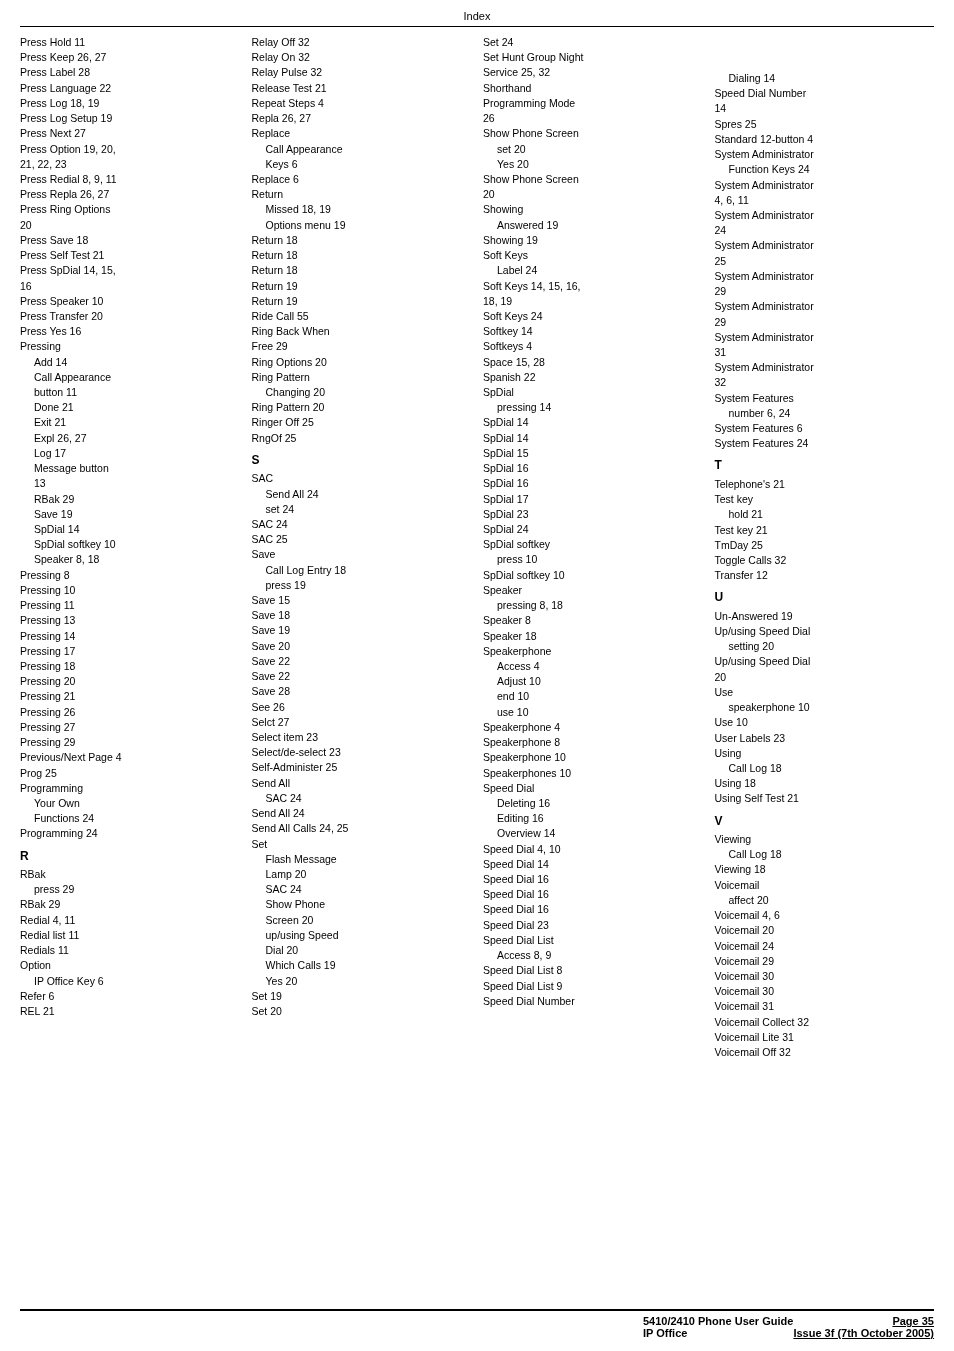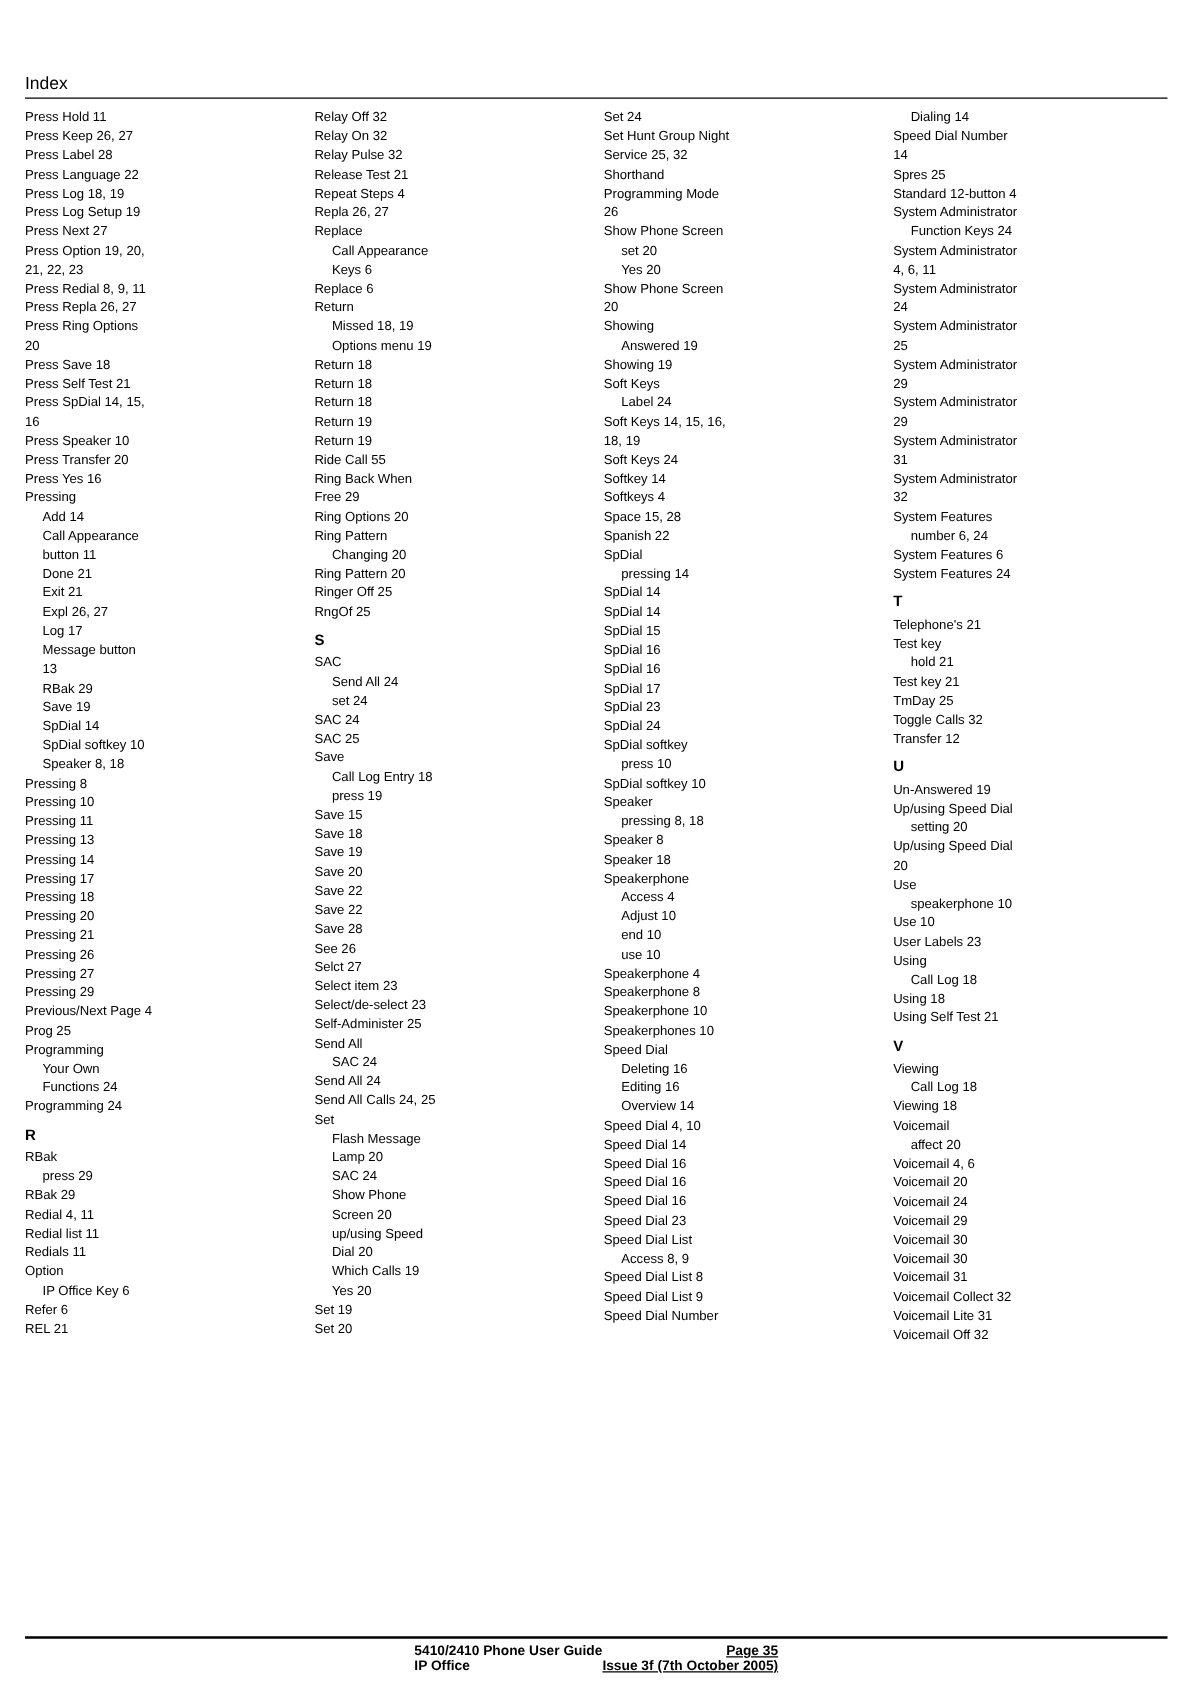--- a/index.html
+++ b/index.html
@@ -12,60 +12,59 @@
       color: #000000;
       position: relative;
     }
     .page-container {
       width: 954px;
       min-height: 1351px;
       padding: 10px 20px 20px 20px;
       position: relative;
     }
     .index-label {
-      text-align: left;
-      font-size: 14px;
+      text-align: center;
+      font-size: 11px;
       color: #000;
       border-bottom: 1px solid #000;
       padding-bottom: 4px;
       margin-bottom: 8px;
-      margin-top: 48px;
     }
     .columns-wrapper {
       display: flex;
       gap: 0px;
       width: 100%;
     }
     .col {
       flex: 1;
       padding: 0 6px;
       font-size: 10.5px;
       line-height: 1.45;
       vertical-align: top;
     }
     .col:first-child { padding-left: 0; }
-    .col:last-child { padding-right: 0; }
+    .col:last-child { padding-right: 0; margin-top: 36px; }
     .entry { display: block; }
     .entry-indent1 { display: block; padding-left: 14px; }
     .section-letter {
       font-weight: bold;
       font-size: 12px;
       margin-top: 6px;
       margin-bottom: 2px;
       display: block;
     }
     .footer {
       position: absolute;
       bottom: 12px;
       left: 20px;
       right: 20px;
       border-top: 2px solid #000;
       padding-top: 4px;
       display: flex;
-      justify-content: center;
+      justify-content: flex-end;
       font-size: 11px;
     }
     .footer-left { font-weight: bold; }
     .footer-right { text-align: right; font-weight: bold; text-decoration: underline; }
   </style>
 </head>
 <body>
 
 <div class="page-container">
   <div class="index-label">Index</div>

